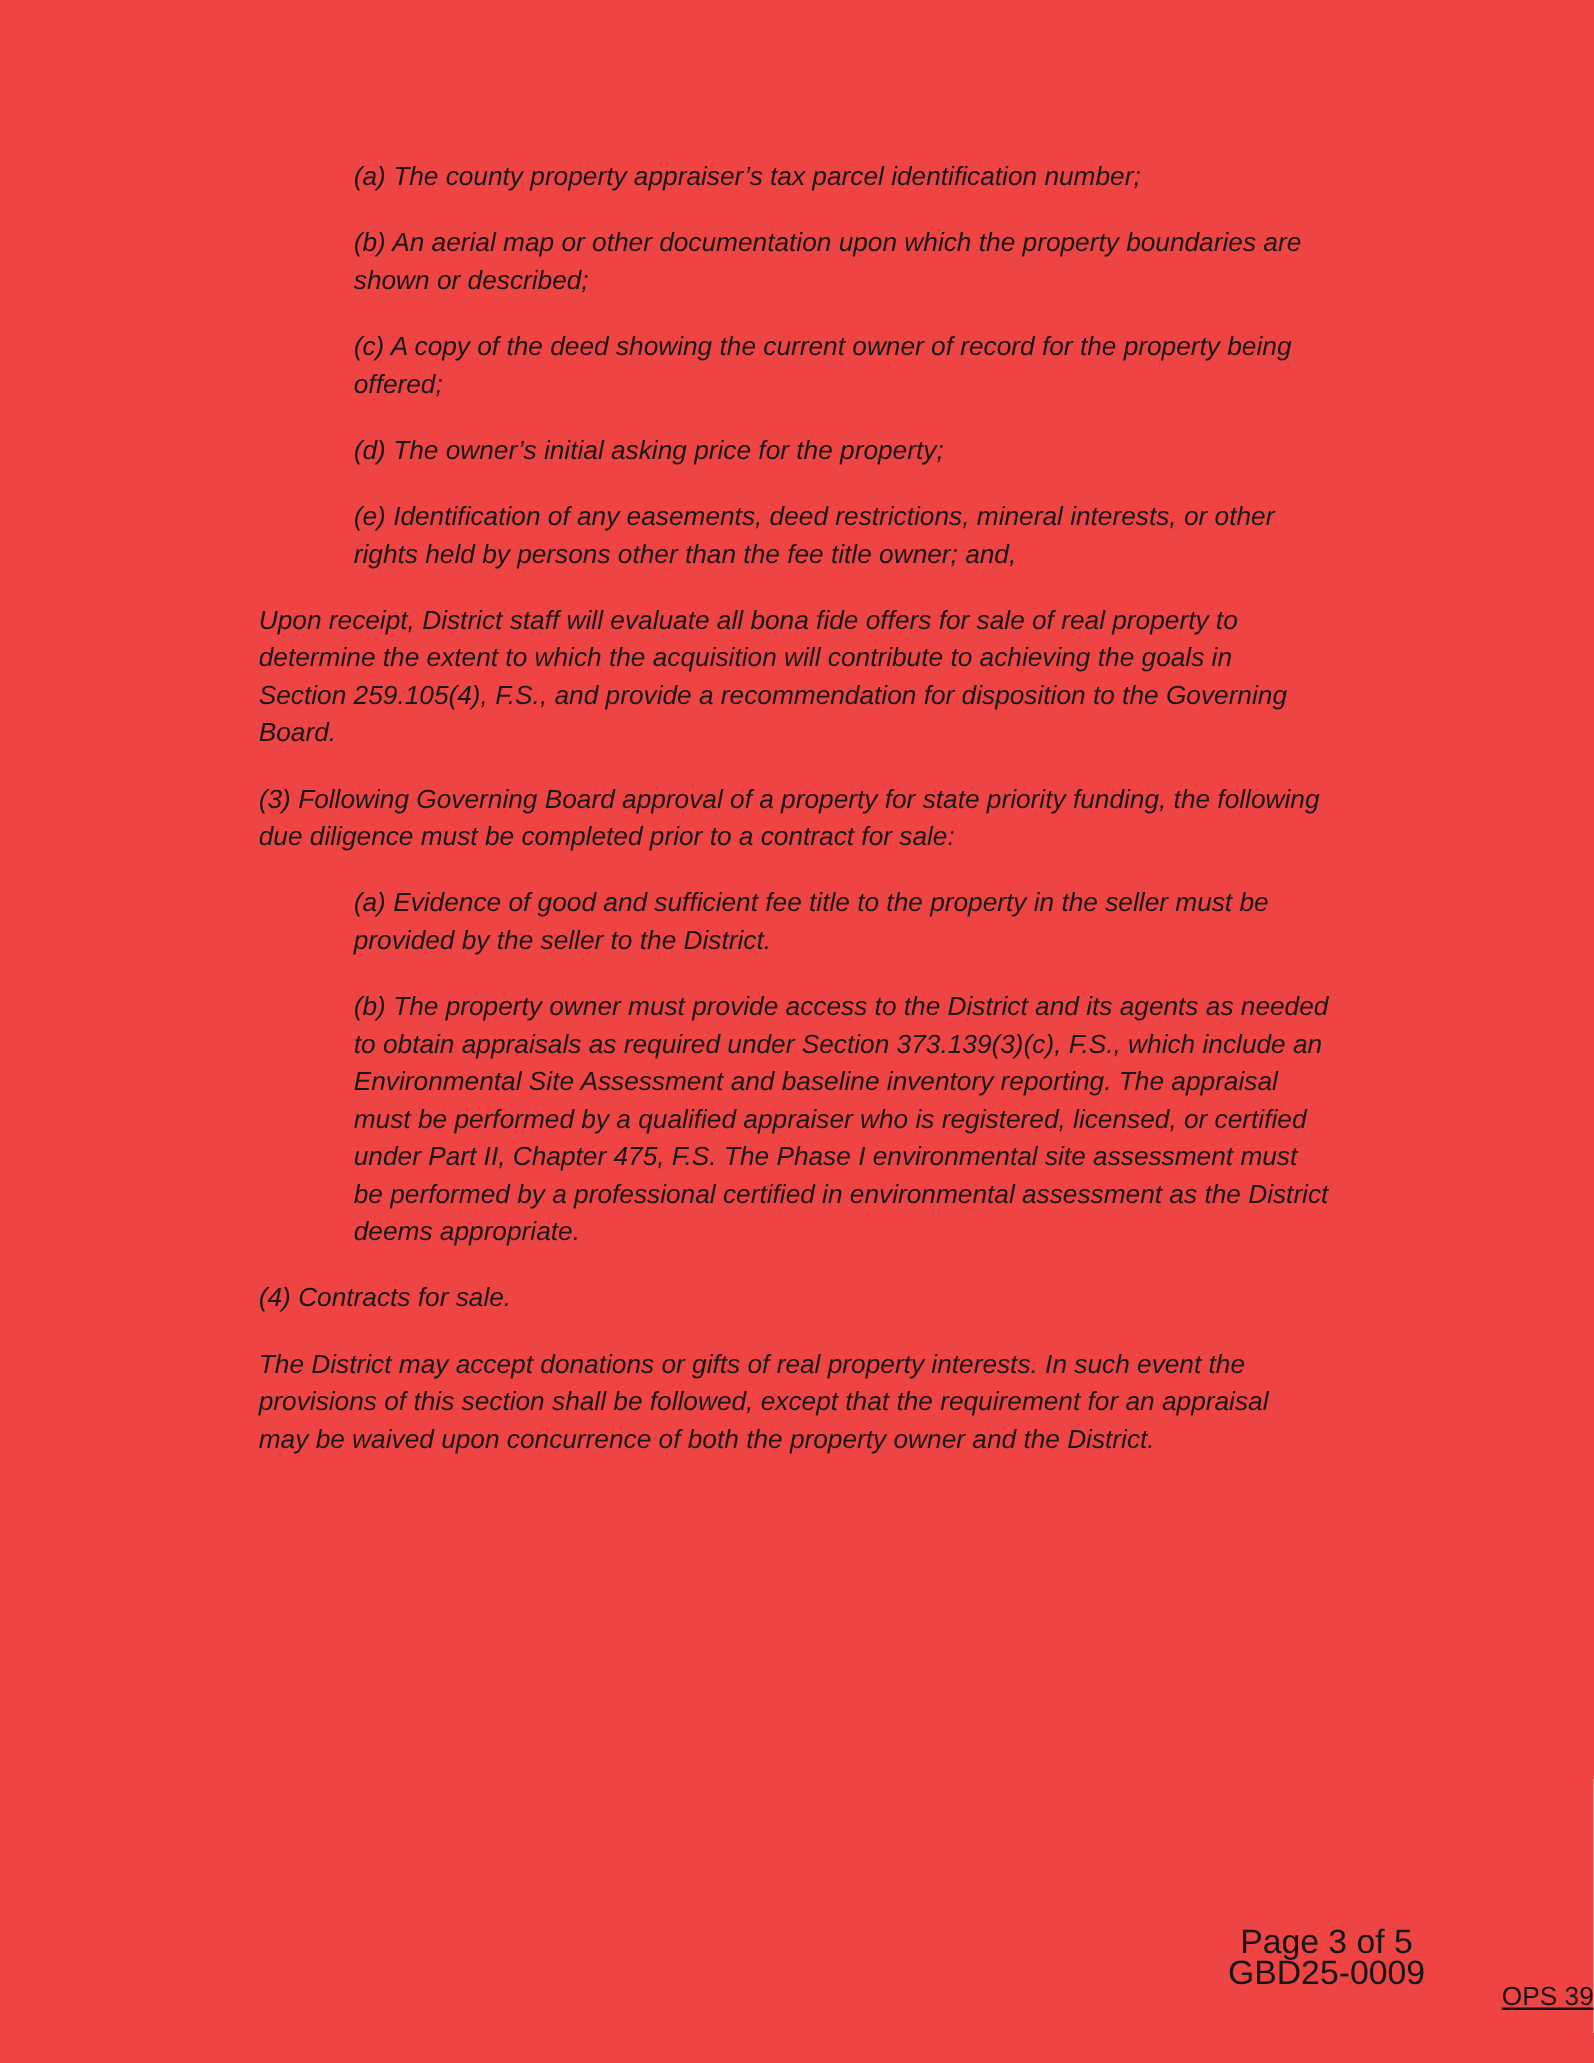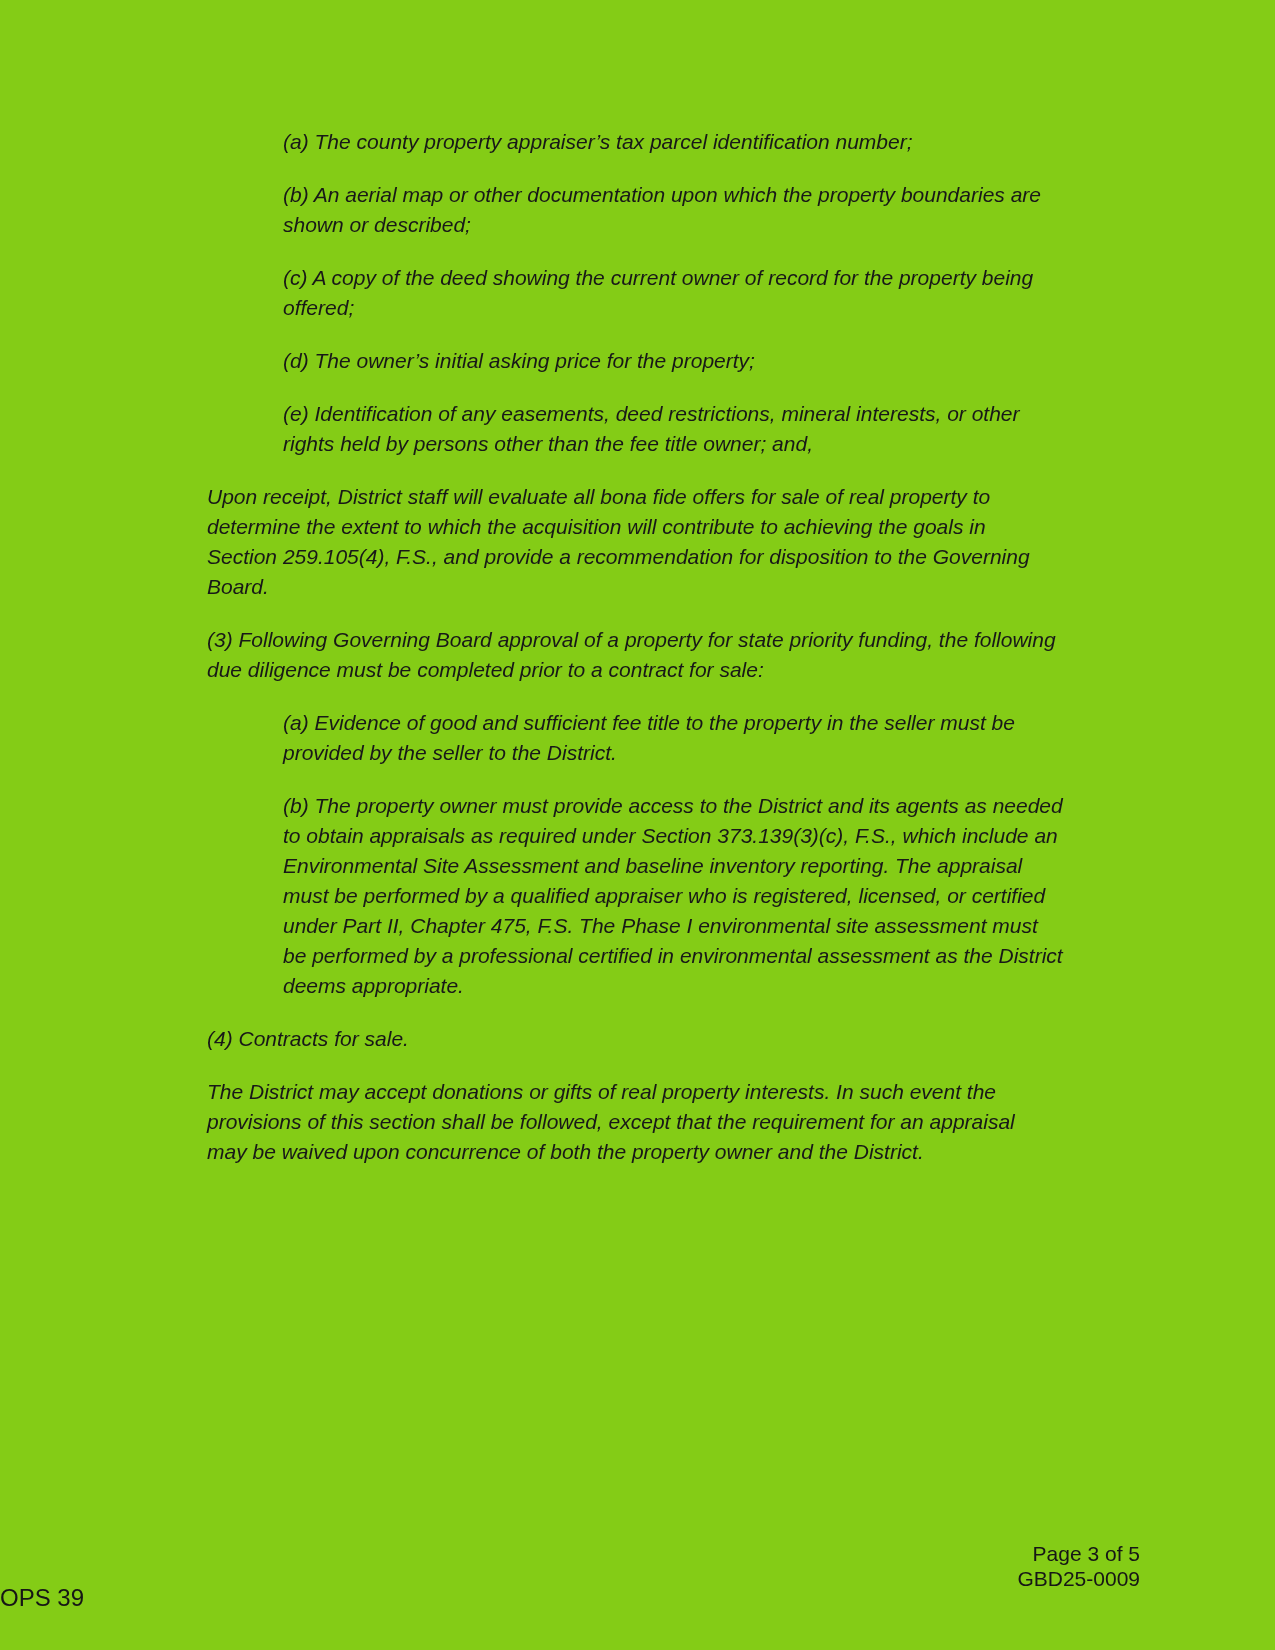--- a/index.html
+++ b/index.html
@@ -4,21 +4,21 @@
 <style>
   html, body {
     margin: 0;
     padding: 0;
     background: #ffffff;
   }
   .page {
     position: relative;
     width: 1275px;
     height: 1650px;
-    background: #84cc16;
+    background: #ef4444;
     overflow: hidden;
     font-family: "Liberation Sans", sans-serif;
     color: #181818;
   }
   .doc-body {
     position: absolute;
     top: 127px;
     left: 207px;
     width: 1010px;
     font-style: italic;
@@ -29,36 +29,37 @@
     margin: 0 0 23px 0;
     white-space: pre-line;
   }
   .doc-body p.indent {
     margin-left: 76px;
   }
   .footer-right {
     position: absolute;
     top: 1541px;
     right: 135px;
-    text-align: right;
+    text-align: center;
     font-style: normal;
-    font-size: 21px;
+    font-size: 27px;
     line-height: 25px;
     color: #161616;
   }
   .footer-center {
     position: absolute;
     top: 1586px;
     left: 0;
     width: 100%;
-    text-align: left;
+    text-align: right;
     font-style: normal;
-    font-size: 24px;
+    font-size: 21px;
     line-height: 24px;
     color: #161616;
+    text-decoration: underline;
   }
 </style>
 </head>
 <body>
 
 <div class="page">
 
   <div class="doc-body">
     <p class="indent">(a) The county property appraiser’s tax parcel identification number;</p>
     <p class="indent">(b) An aerial map or other documentation upon which the property boundaries are

